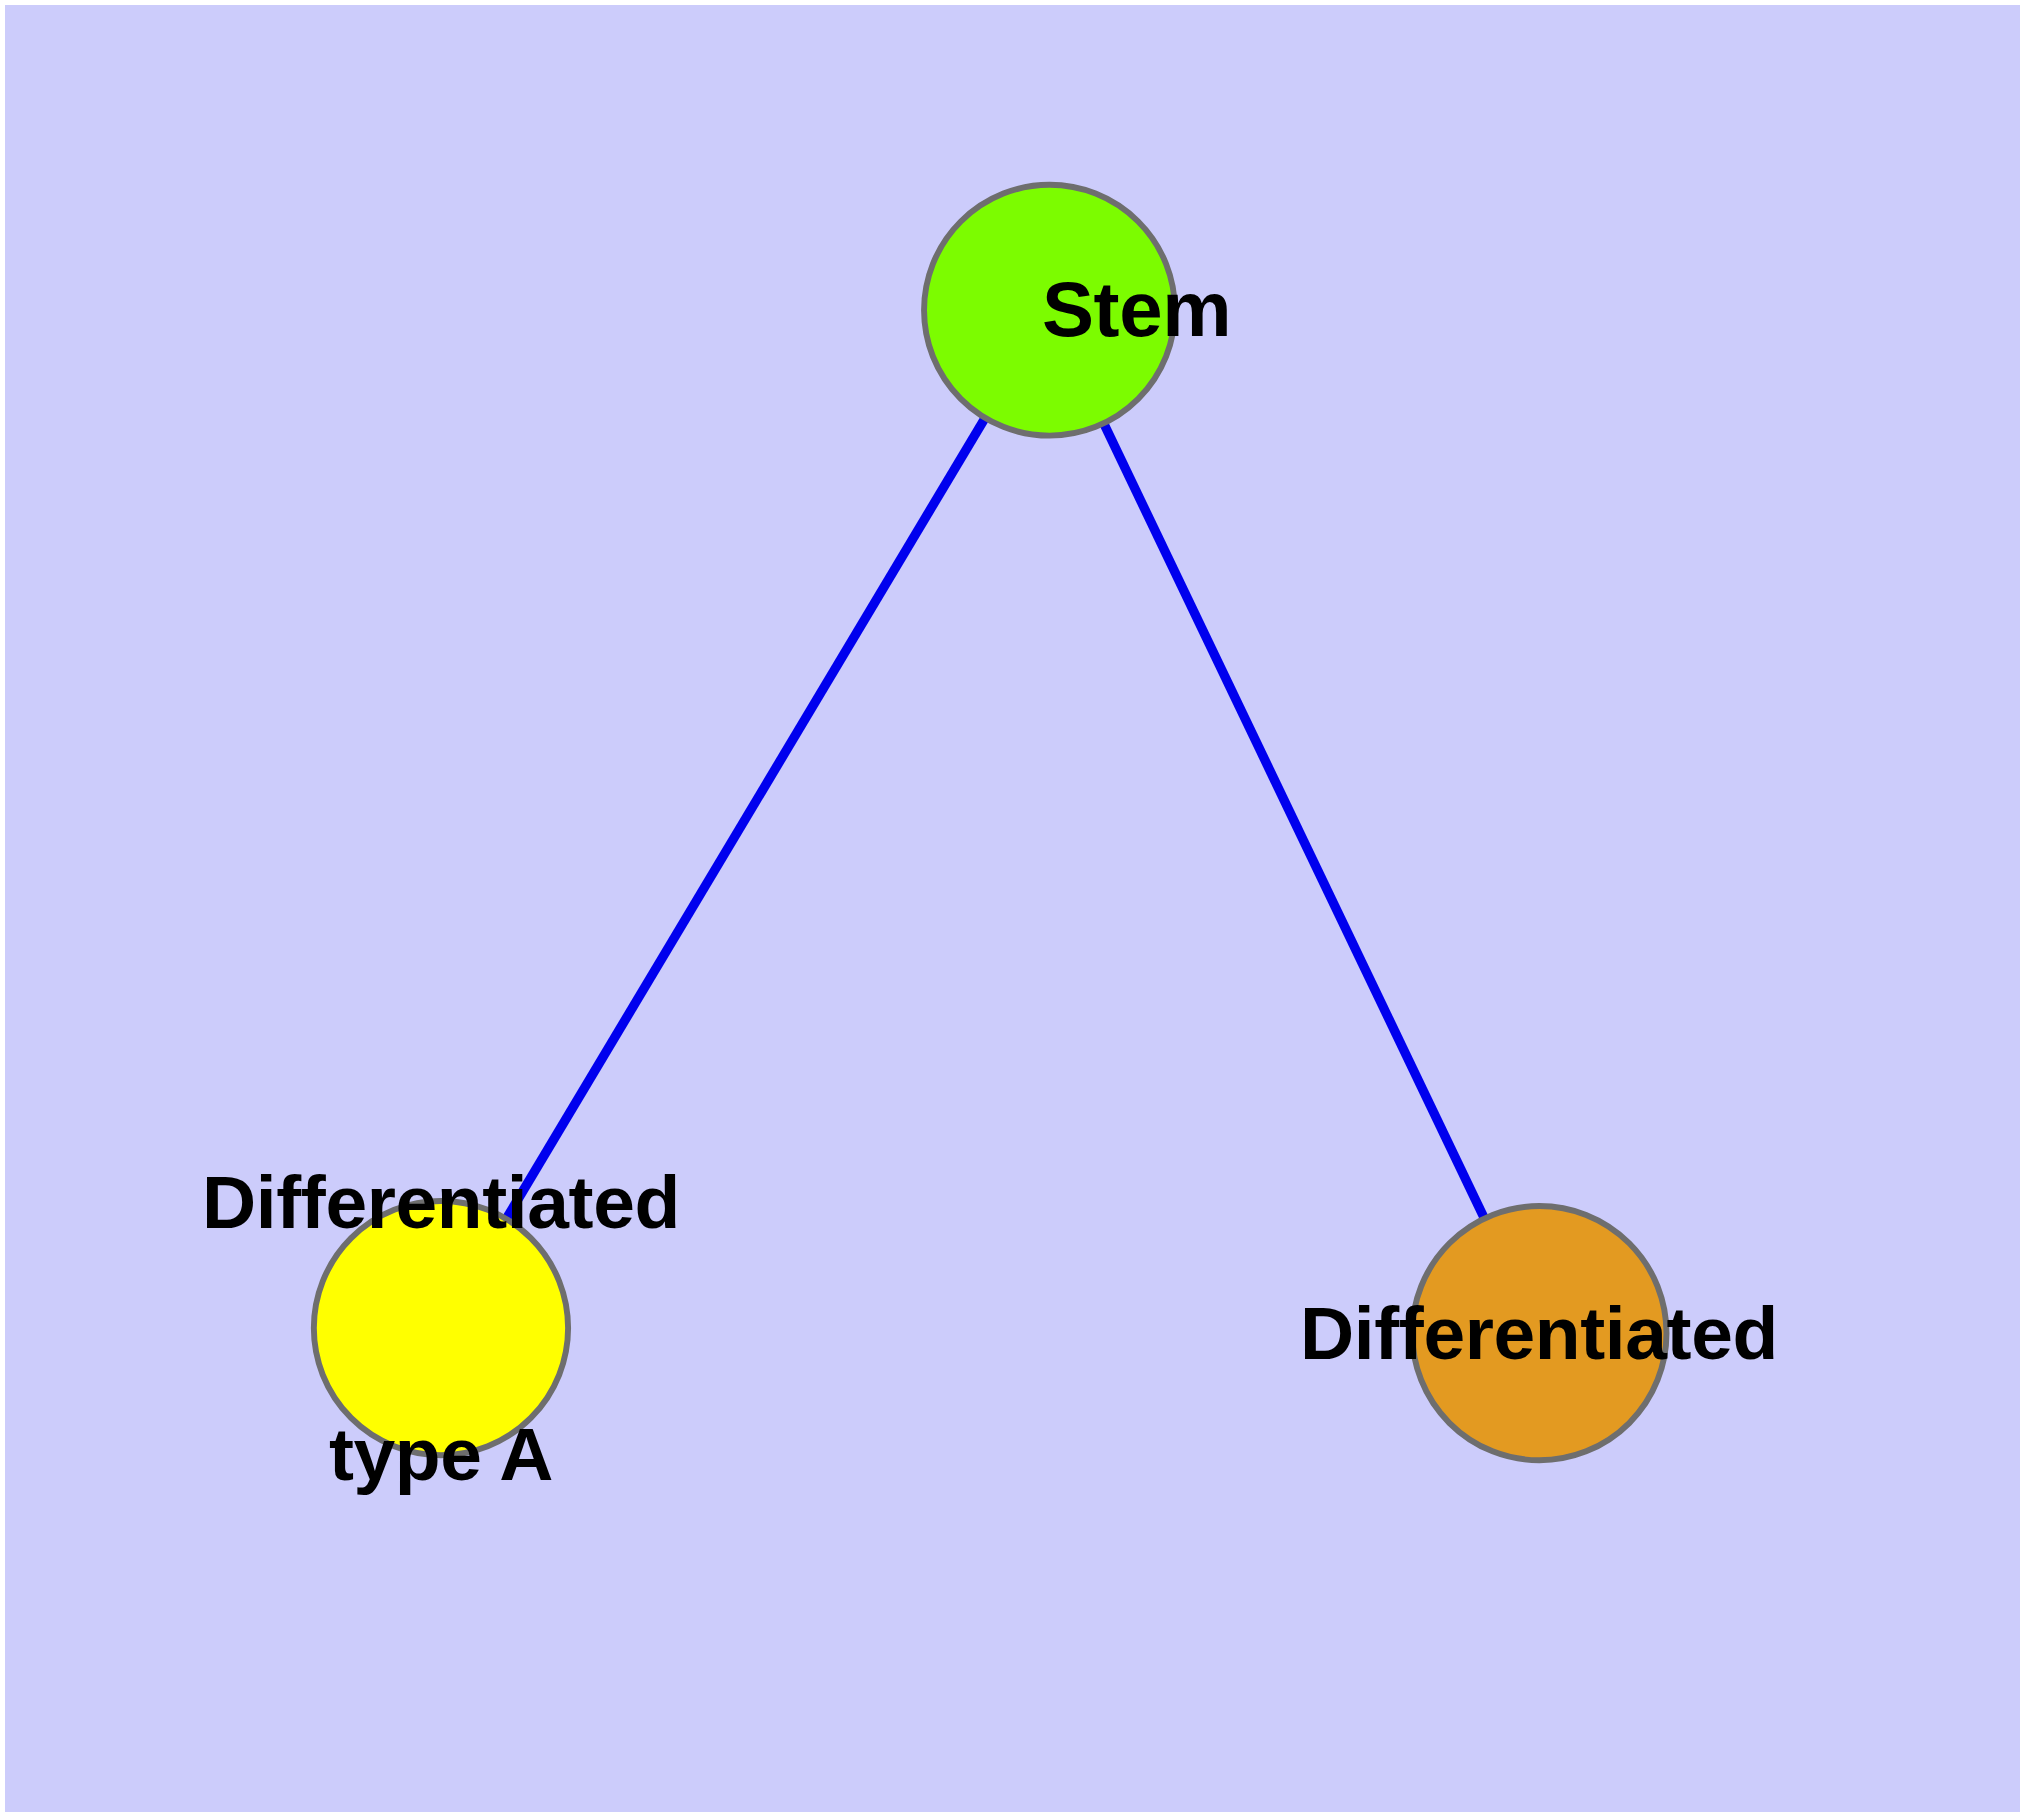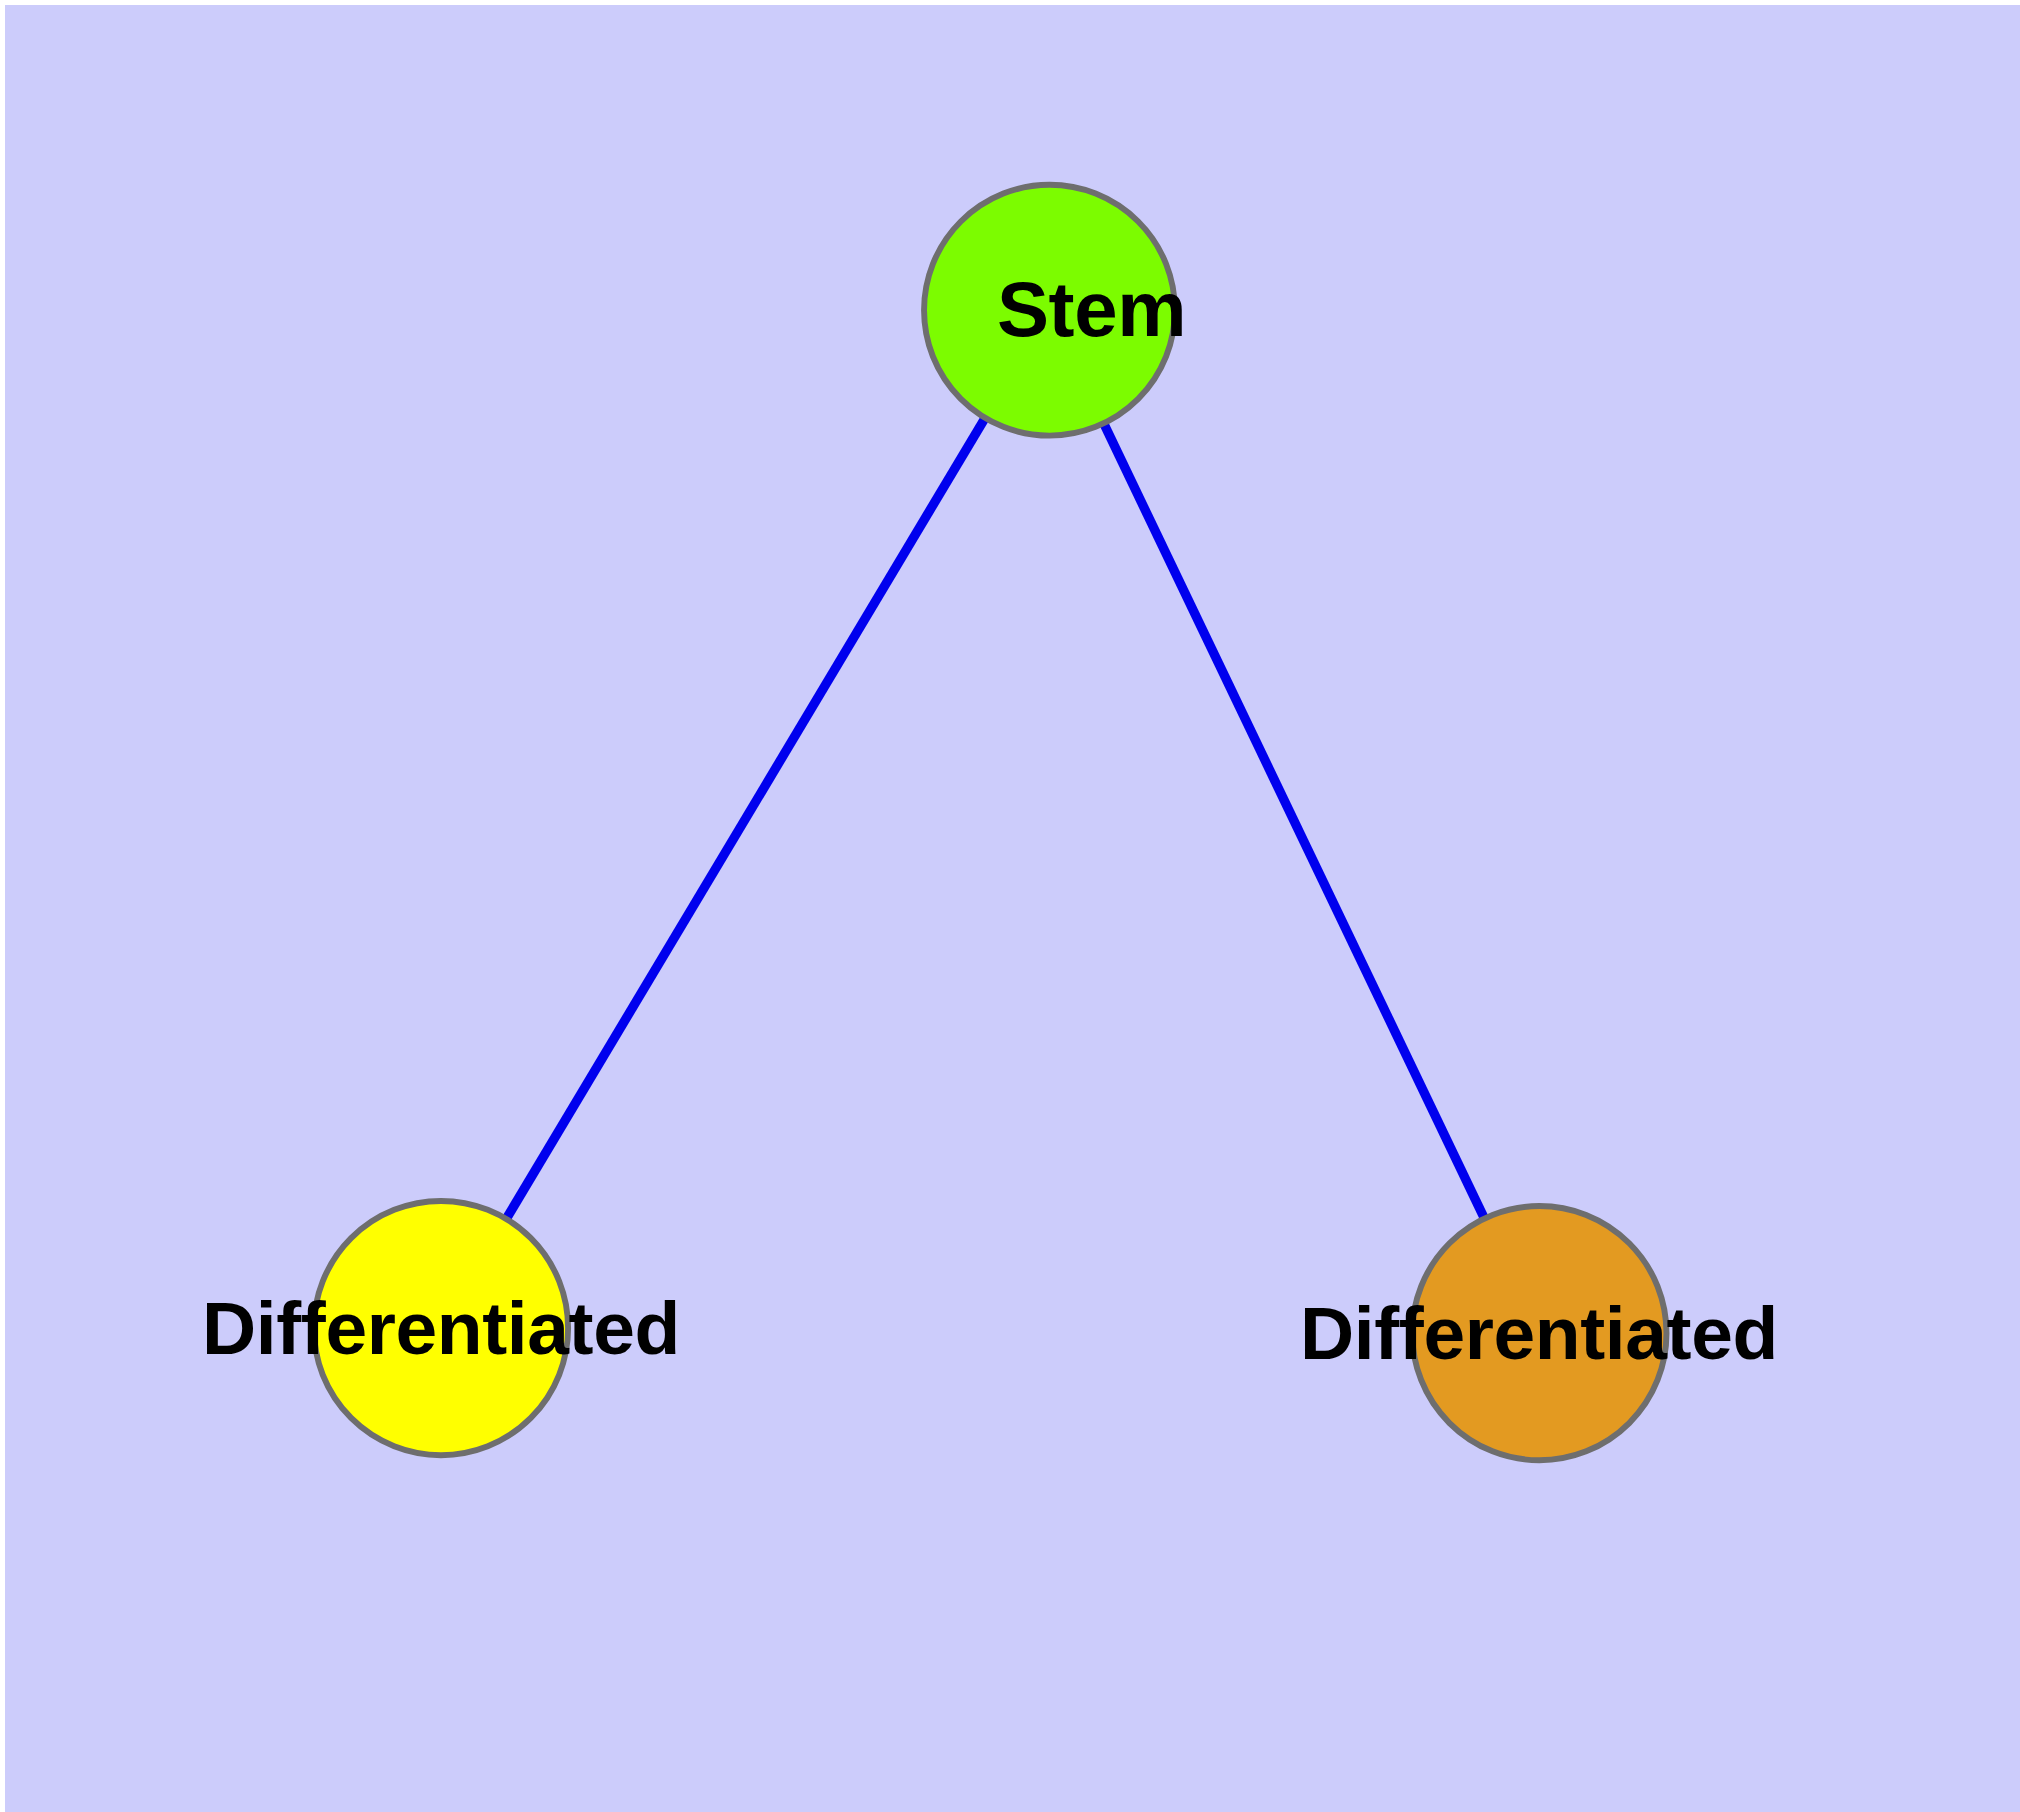--- a/index.html
+++ b/index.html
@@ -84,26 +84,27 @@
       <line x1="1302.7857406361095" y1="501.2878701518756" x2="1750.3504494887425" y2="1435.9082915794327" stroke="#0000ee" stroke-width="11" stroke-linecap="butt"></line>
     </g>
 
     <g>
       <circle cx="1238" cy="366" r="148" fill="#7cfc00" stroke="#6e6e6e" stroke-width="7"></circle>
       <circle cx="520" cy="1567" r="150" fill="#ffff00" stroke="#6e6e6e" stroke-width="7"></circle>
       <circle cx="1816" cy="1573" r="150" fill="#e39a21" stroke="#6e6e6e" stroke-width="7"></circle>
     </g>
   </svg>
 
-  <div class="node-label label-stem" style="left: 1049px; top: 310px; color: rgb(0, 0, 0);">
+  <div class="node-label label-stem" style="left: 1094px; top: 310px; color: rgb(0, 0, 0);">
     <span>Stem</span>
   </div>
 
   <div class="node-label label-type-a" style="left: 441px; top: 1328px; color: rgb(0, 0, 0);">
     <div>Differentiated</div>
+    <div>type A</div>
   </div>
 
   <div class="node-label label-type-b" style="left: 1539px; top: 1333px; color: rgb(0, 0, 0);">
     <div>Differentiated</div>
   </div>
 
 </div>
 
 
 </body></html>

